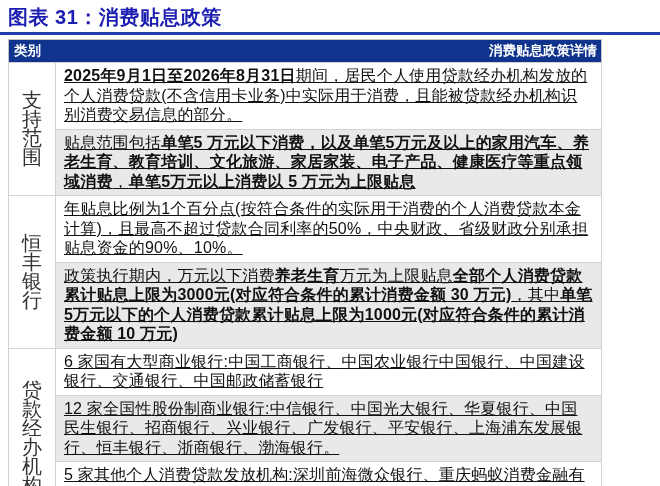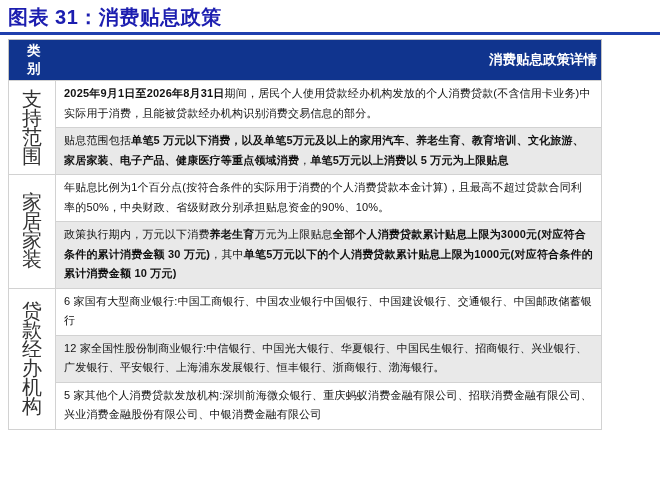--- a/index.html
+++ b/index.html
@@ -38,40 +38,41 @@
   .policy-table col.cat-col{width:47px;}
   .policy-table th{
     background:var(--header-bg);
     color:var(--header-fg);
     font-size:13.5px;
     font-weight:700;
     height:22px;
     padding:2px 4px;
     border:none;
   }
-  .policy-table th.cat-th{text-align:left;padding-left:18px;}
+  .policy-table th.cat-th{text-align:left;padding-left:5px;}
   .policy-table th.det-th{text-align:right;}
   .policy-table td{
     border:1px solid var(--cell-border);
     vertical-align:middle;
     color:var(--body-ink);
   }
   td.category-cell{
     background:#ffffff;
     text-align:center;
     font-size:20px;
     line-height:19px;
     color:var(--cat-ink);
     padding:2px 6px;
   }
   td.detail-cell{
-    font-size:11px;
+    font-size:16px;
     line-height:19.5px;
     padding:3px 8px 4px 8px;
     letter-spacing:0.2px;
+    text-decoration:underline;
   }
   td.detail-cell.gray{background:var(--stripe-gray);margin-top:22px;}
   td.detail-cell.white{background:#ffffff;}
   td.detail-cell b{font-weight:700;}
 </style>
 </head>
 <body>
 
 <div class="page">
 
@@ -92,21 +93,21 @@
     </thead>
     <tbody id="table-body">
         <tr>
           <td class="category-cell" rowspan="2">支持范围</td>
           <td class="detail-cell white"><b>2025年9月1日至2026年8月31日</b><span>期间，居民个人使用贷款经办机构发放的个人消费贷款(不含信用卡业务)中实际用于消费，且能被贷款经办机构识别消费交易信息的部分。</span></td>
         </tr>
         <tr>
           <td class="detail-cell gray"><span>贴息范围包括</span><b>单笔5 万元以下消费，以及单笔5万元及以上的家用汽车、养老生育、教育培训、文化旅游、家居家装、电子产品、健康医疗等重点领域消费</b><span>，</span><b>单笔5万元以上消费以 5 万元为上限贴息</b></td>
         </tr>
         <tr>
-          <td class="category-cell" rowspan="2">家居家装</td>
+          <td class="category-cell" rowspan="2">恒丰银行</td>
           <td class="detail-cell white"><span>年贴息比例为1个百分点(按符合条件的实际用于消费的个人消费贷款本金计算)，且最高不超过贷款合同利率的50%，中央财政、省级财政分别承担贴息资金的90%、10%。</span></td>
         </tr>
         <tr>
           <td class="detail-cell gray"><span>政策执行期内，万元以下消费</span><b>养老生育</b><span>万元为上限贴息</span><b>全部个人消费贷款累计贴息上限为3000元(对应符合条件的累计消费金额 30 万元)</b><span>，其中</span><b>单笔5万元以下的个人消费贷款累计贴息上限为1000元(对应符合条件的累计消费金额 10 万元)</b></td>
         </tr>
         <tr>
           <td class="category-cell" rowspan="3">贷款经办机构</td>
           <td class="detail-cell white"><span>6 家国有大型商业银行:中国工商银行、中国农业银行中国银行、中国建设银行、交通银行、中国邮政储蓄银行</span></td>
         </tr>
         <tr>

